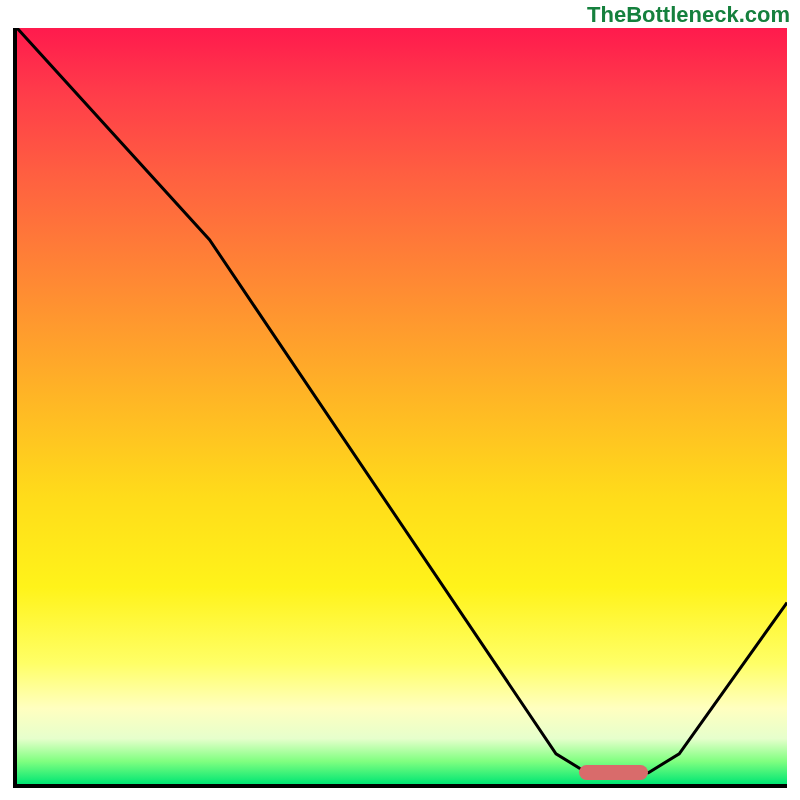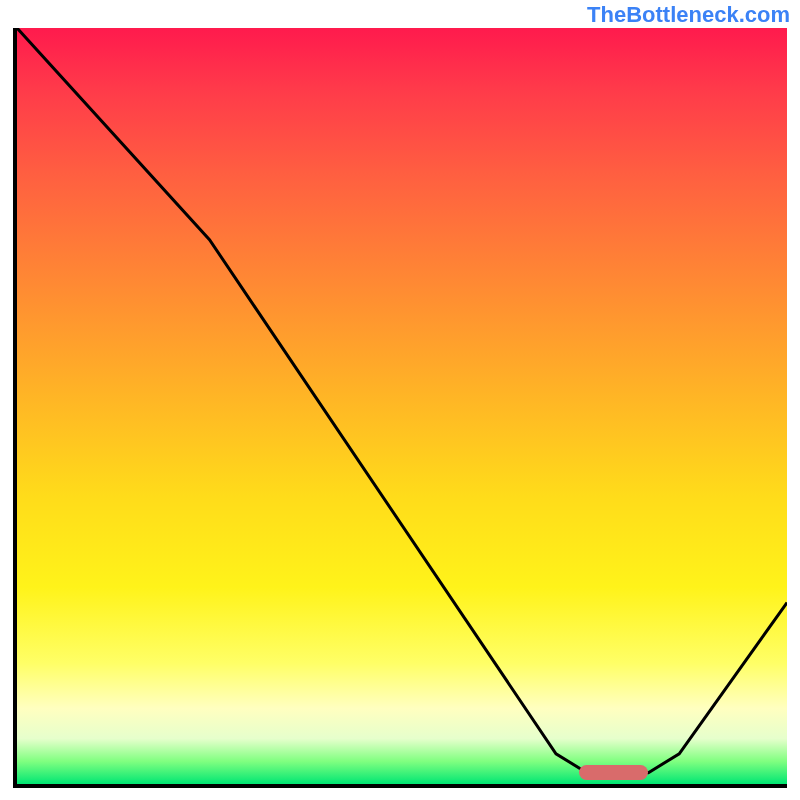--- a/index.html
+++ b/index.html
@@ -14,21 +14,21 @@
     position: relative;
     width: 800px;
     height: 800px;
   }
   .watermark {
     position: absolute;
     top: 2px;
     right: 10px;
     font-size: 22px;
     font-weight: 600;
-    color: #3b82f6;
+    color: #15803d;
     z-index: 10;
   }
   .plot-frame {
     position: absolute;
     left: 13px;
     top: 28px;
     width: 774px;
     height: 760px;
     border-left: 4px solid #000000;
     border-bottom: 4px solid #000000;

